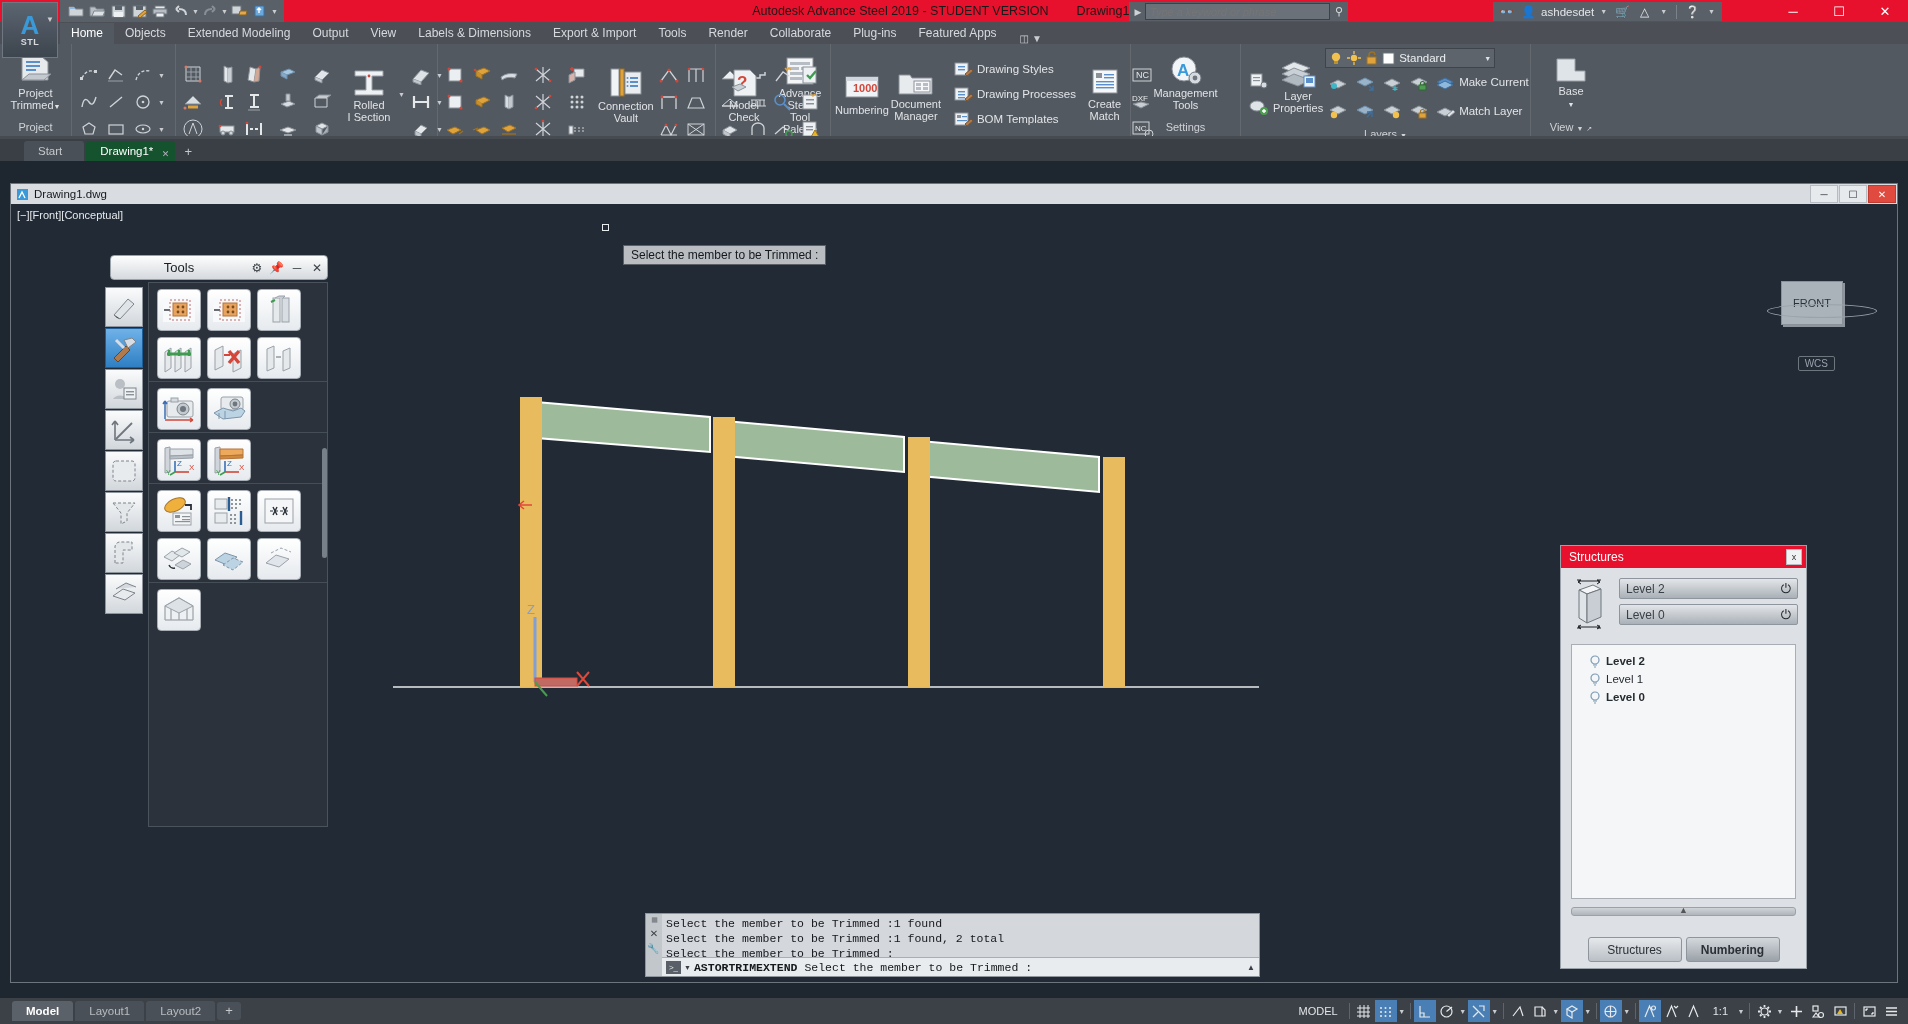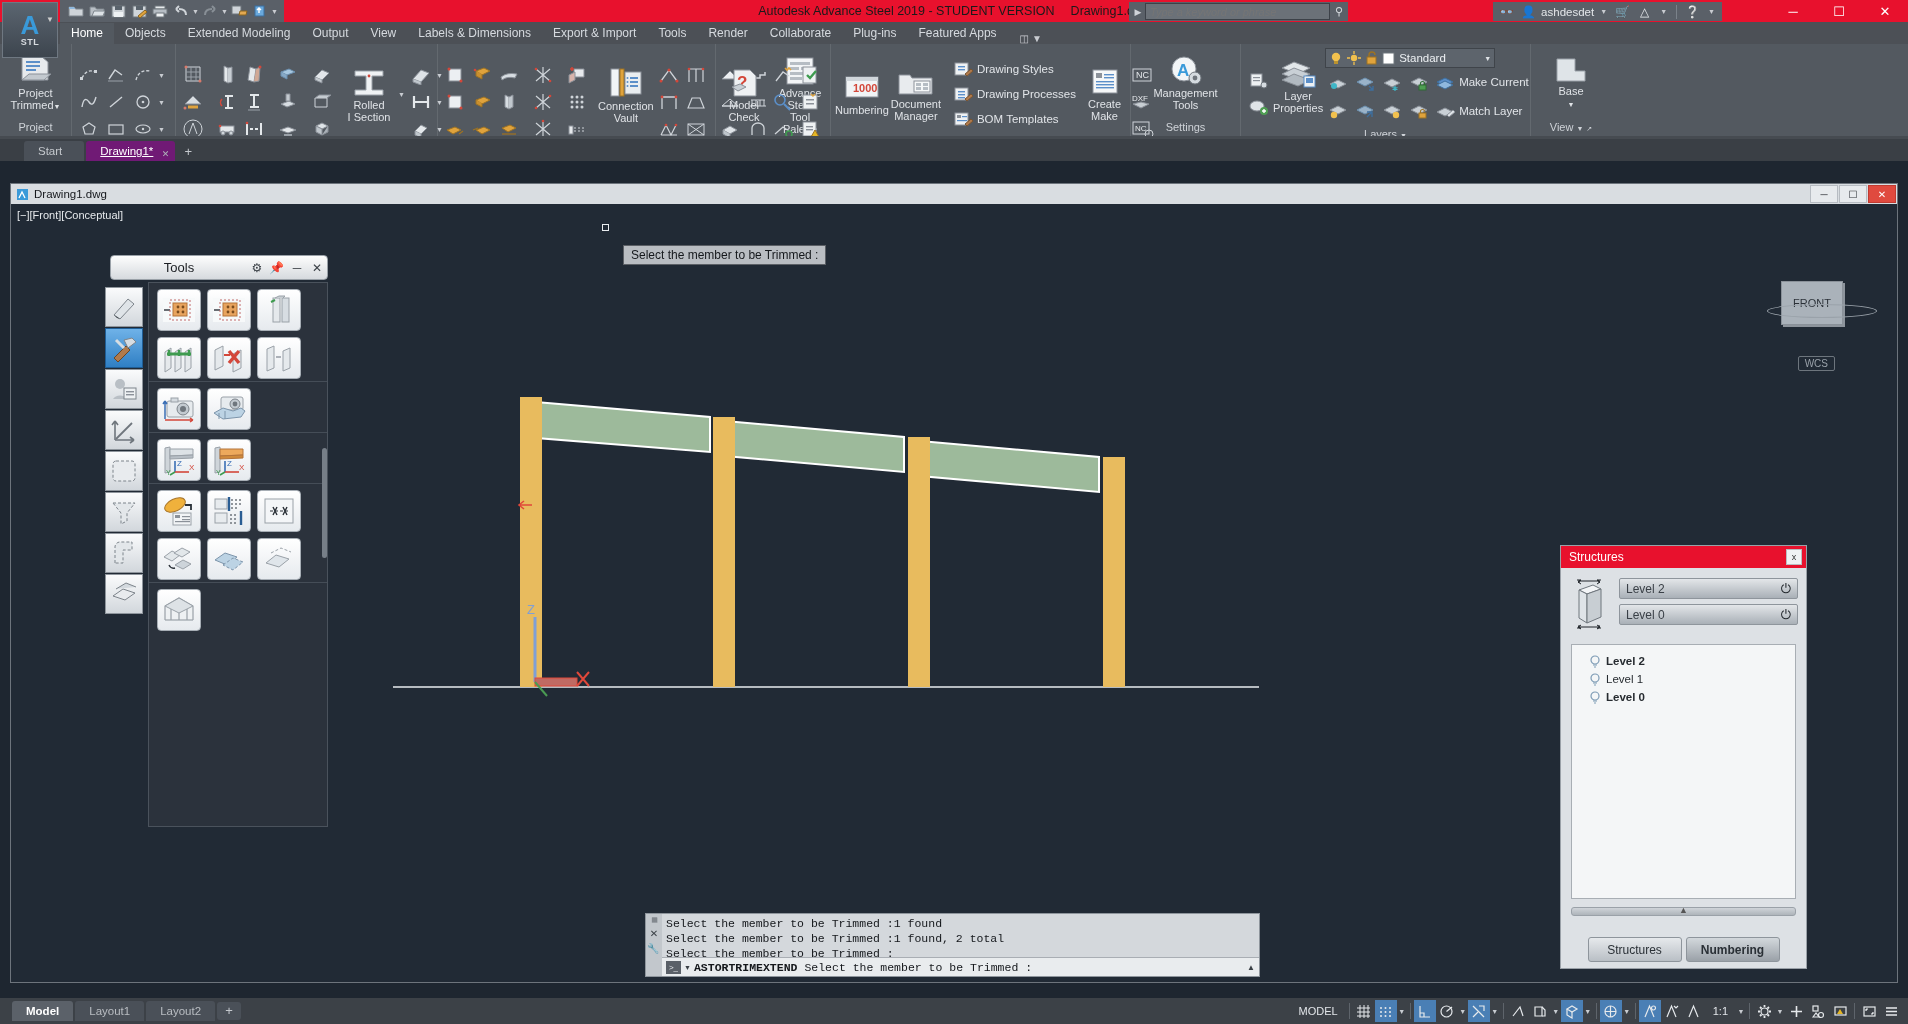--- a/index.html
+++ b/index.html
@@ -17,21 +17,21 @@
   #app-logo .stl { font-size:9px; color:#d8dce0; font-weight:bold; letter-spacing:.5px;}
   #app-logo .car { position:absolute; right:3px; top:12px; font-size:8px; color:#ccc;}
 
   #qat { position:absolute; left:60px; top:0; height:22px; display:flex; align-items:center;
     gap:1px; background:#5a6068; padding:0 6px; }
   #qat .qi { width:20px; height:19px; display:flex; align-items:center; justify-content:center;
     cursor:pointer; }
   #qat .sep { width:7px; text-align:center; color:#c9ccd1; font-size:7px; }
   #title-text { position:absolute; left:0; right:0; top:0; height:22px; line-height:22px;
     text-align:center; color:#1a1a1a; font-size:12.5px; pointer-events:none;}
-  #title-text span { margin:0 8px; }
+  #title-text span { margin:0 14px; }
 
   #search-wrap { position:absolute; right:560px; top:2px; height:19px; display:flex;
     align-items:center; background:#5a6068; padding-left:2px;}
   #search-arrow { color:#cfd3d8; font-size:9px; width:14px; text-align:center;}
   #search-box { width:185px; height:17px; background:#6b7178; border:1px solid #3c4148;
     color:#b9bdc3; font-size:11px; font-style:italic; padding:0 4px; line-height:15px;
     outline:none; font-family:"Liberation Sans",sans-serif;}
   #search-ico { width:18px; text-align:center; color:#d3d7db; font-size:11px;}
 
   #acct { position:absolute; right:186px; top:2px; height:19px; display:flex; align-items:center;
@@ -87,21 +87,21 @@
   #layer-combo { display:flex; align-items:center; gap:4px; width:170px; height:20px;
     background:#5d646c; border:1px solid #3f444a; padding:0 3px; }
   #layer-combo .nm { flex:1; font-size:11.5px; color:#eceff2; }
 
   
   #doctabs { position:absolute; left:0; top:139px; width:1908px; height:22px;
     background:#3a3f45; display:flex; align-items:flex-end; padding-left:24px; gap:2px; }
   .dtab { height:20px; line-height:20px; padding:0 22px 0 14px; font-size:11.5px;
     color:#c5c9ce; background:#4a5058; border-radius:3px 3px 0 0; cursor:pointer;
     position:relative; }
-  .dtab.active { background:#701a75; color:#fff;text-decoration:underline; }
+  .dtab.active { background:#14532d; color:#fff; }
   .dtab .x { position:absolute; right:6px; top:3px; font-size:9px; color:#aeb3b9;}
   #dtab-plus { width:22px; height:18px; line-height:18px; text-align:center; color:#c5c9ce;
     font-size:13px; cursor:pointer; }
 
   
   #docwin { position:absolute; left:10px; top:183px; width:1888px; height:800px;
     border:1px solid #6d747c; background:#212a35; }
   #docwin-title { height:20px; background:#d9dde1; display:flex; align-items:center;
     padding-left:5px; gap:5px; }
   #docwin-title .nm { font-size:11.5px; color:#15181c; }
@@ -1008,21 +1008,21 @@
               <rect x="7" y="5" width="6" height="5"></rect>
             </g>
             <g fill="#5b8fc9">
               <rect x="15" y="6" width="10" height="1.4"></rect>
               <rect x="15" y="9" width="10" height="1.4"></rect>
               <rect x="7" y="13" width="18" height="1.4"></rect>
               <rect x="7" y="16" width="18" height="1.4"></rect>
               <rect x="7" y="19" width="18" height="1.4"></rect>
             </g>
           </svg>
-        <div class="lbl"><span>Create</span><br><span>Make</span></div>
+        <div class="lbl"><span>Create</span><br><span>Match</span></div>
       </div>
       <div class="vdivider"></div>
       <div class="icogrid">
         <div class="icorow">
             <div class="ic">
               <svg width="26" height="22">
                 <rect x="4" y="5" width="18" height="12" fill="none" stroke="#cfd4d9"></rect>
                 <text x="7" y="14" font-size="9" fill="#e6e9ec" font-family="Liberation Sans">NC</text>
               </svg>
             </div>

